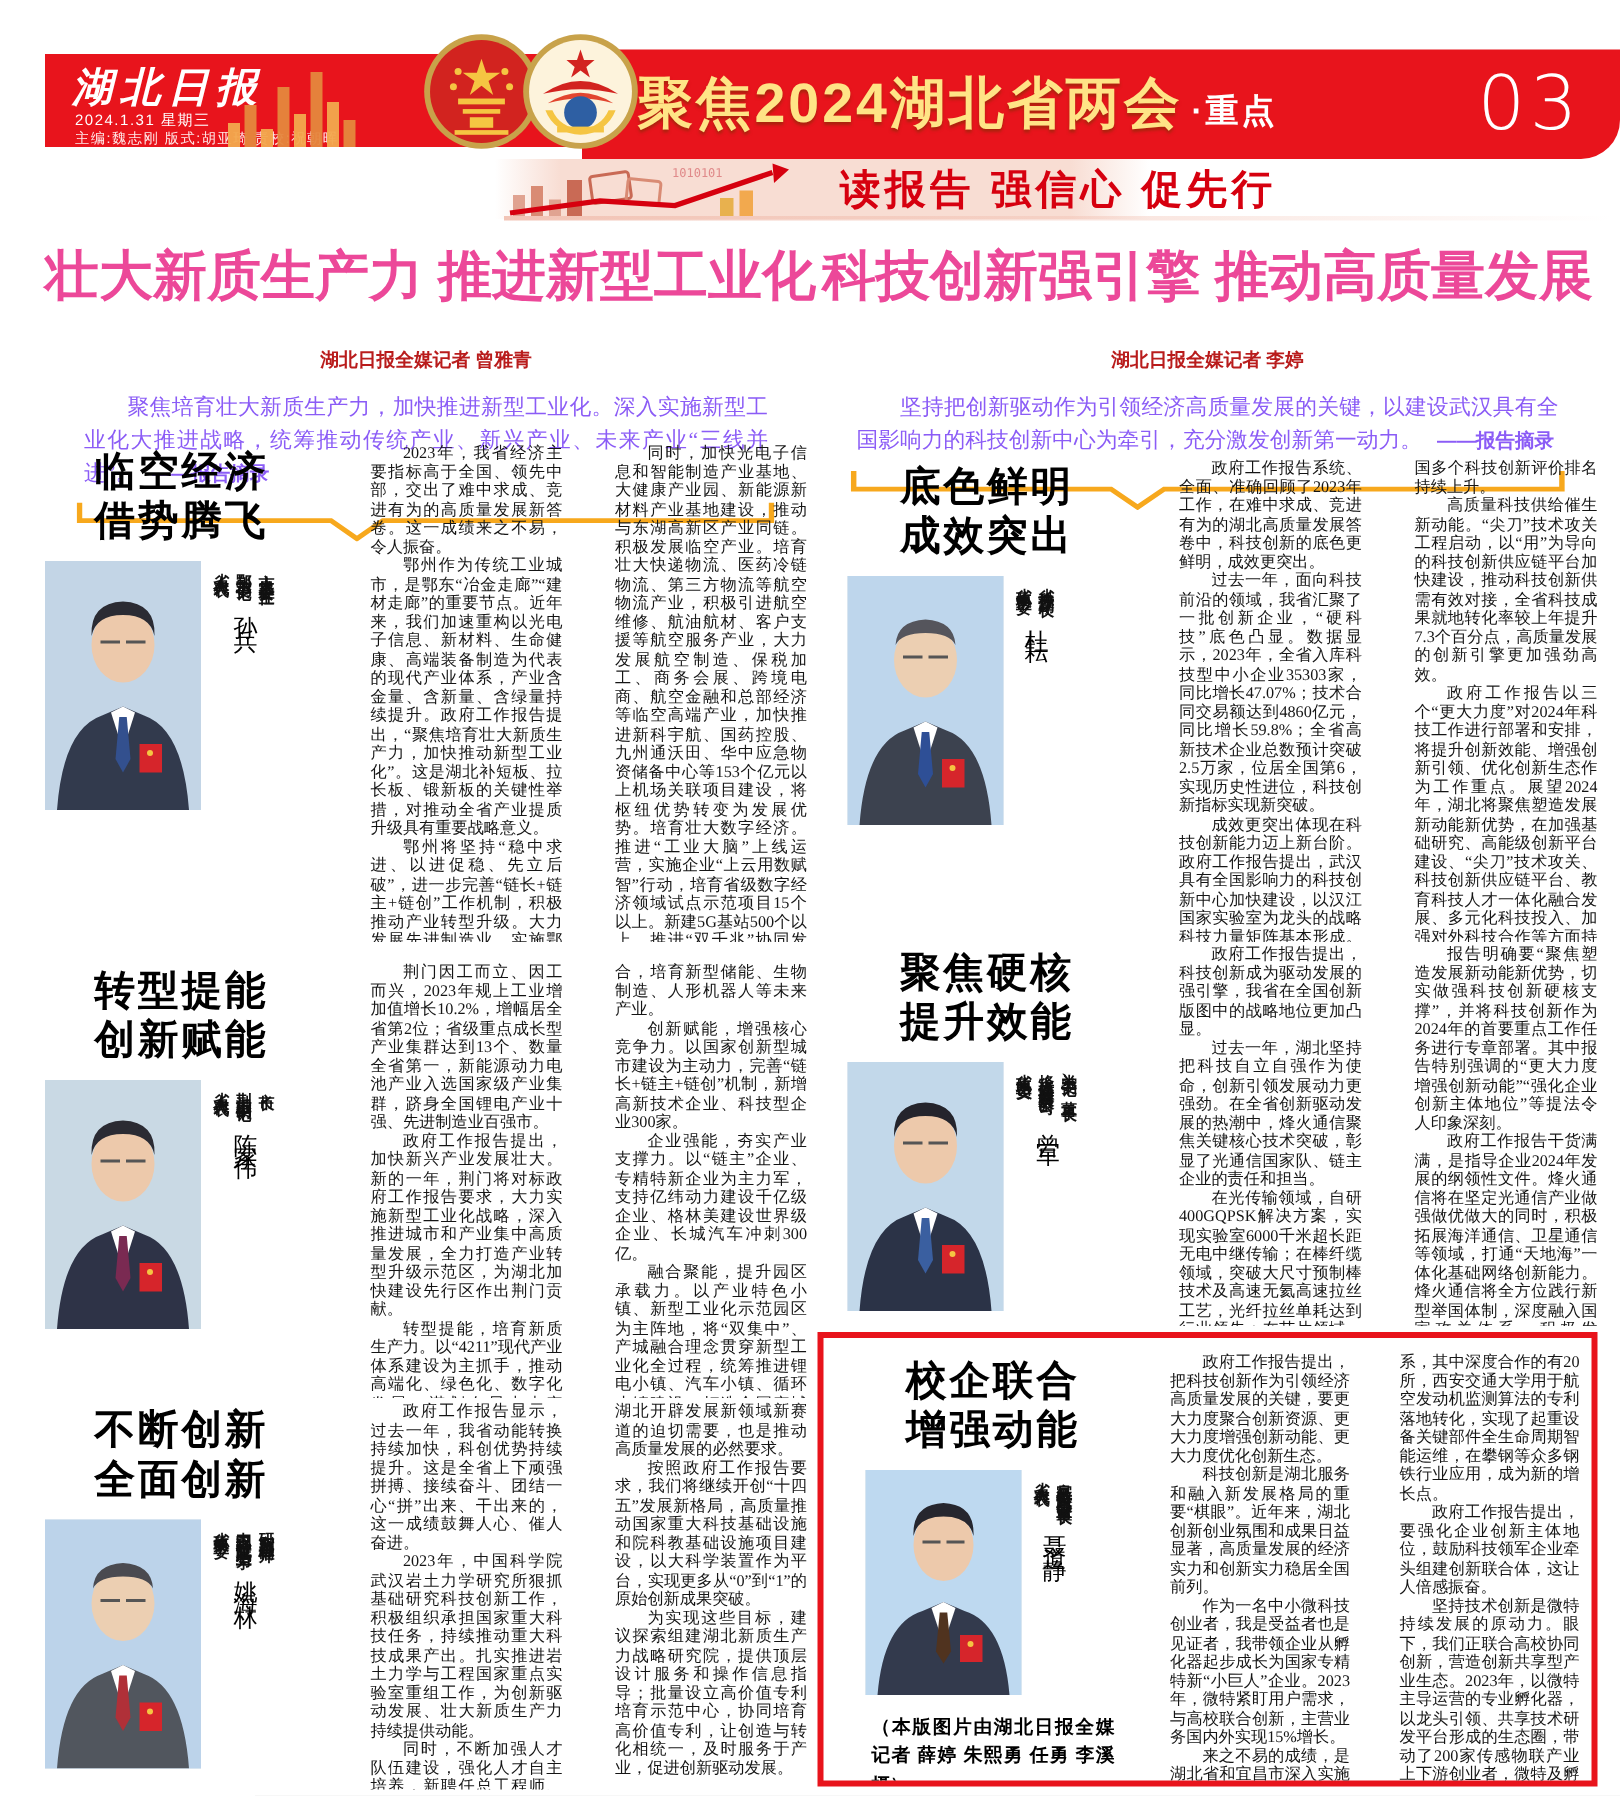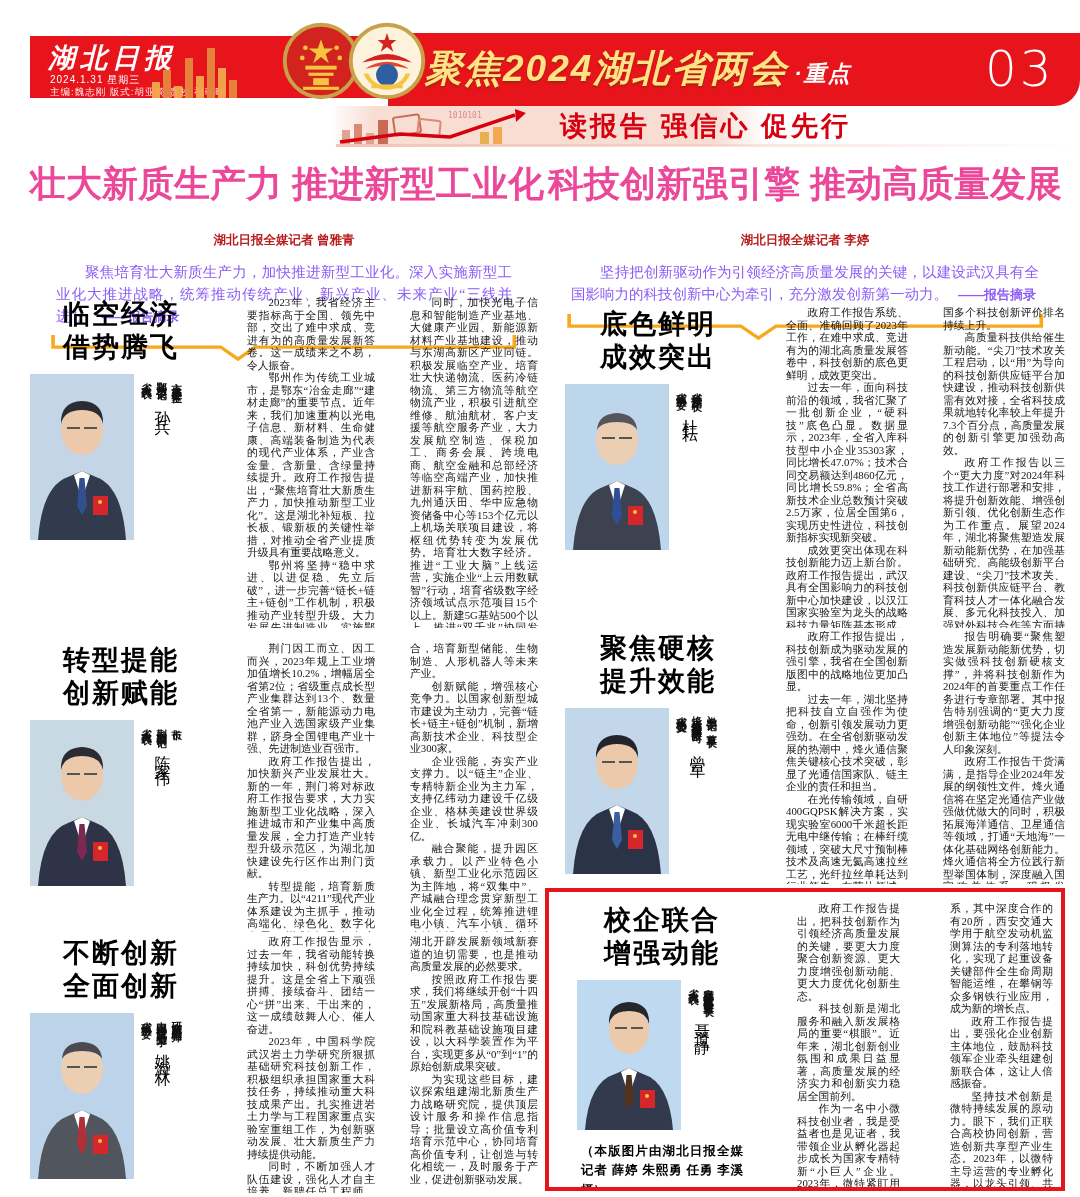--- a/index.html
+++ b/index.html
@@ -12,21 +12,21 @@
   .logo{position:absolute;left:48px;top:40px;color:#fff;font-family:"Liberation Serif",serif;
         font-style:italic;font-weight:bold;font-size:27px;letter-spacing:5px;}
   .dateline{position:absolute;left:50px;top:73px;color:#fff;font-size:10px;letter-spacing:1px;}
   .staffline{position:absolute;left:50px;top:86px;color:#ffe9e9;font-size:9.5px;letter-spacing:1px;}
   .skyline{position:absolute;left:152px;top:44px;width:150px;height:54px;display:flex;
            align-items:flex-end;gap:3px;}
   .skyline i{display:block;width:8px;background:#f2a94e;opacity:.95;}
   .skyline i:nth-child(even){background:#e5873d;}
   .emblem{position:absolute;width:78px;height:78px;}
   .banner-title{position:absolute;left:425px;top:44px;font-size:37px;font-weight:900;
-        color:#ffe486;letter-spacing:2px;text-shadow:0 2px 2px rgba(120,50,0,.55);white-space:nowrap;font-style:italic;}
+        color:#ffe486;letter-spacing:2px;text-shadow:0 2px 2px rgba(120,50,0,.55);white-space:nowrap;}
   .banner-suffix{color:#ffffff;font-size:22px;font-weight:700;margin-left:6px;text-shadow:none;}
   .pageno{position:absolute;left:985px;top:40px;color:#fff;font-size:50px;font-weight:200;
         font-family:"DejaVu Sans",sans-serif;letter-spacing:3px;}
   
   .strip{position:absolute;left:330px;top:106px;width:436px;height:40px;display:flex;align-items:center;
         background:linear-gradient(90deg,rgba(250,221,211,0) 0%,#f8ddd3 10%,#f8ddd3 88%,rgba(250,221,211,0) 100%);}
   .strip svg{flex-shrink:0;}
   .slogan{font-size:27px;font-weight:900;color:#d6000f;letter-spacing:3px;white-space:nowrap;}
   .strip-line{position:absolute;left:336px;top:144px;width:738px;height:3px;
         background:linear-gradient(90deg,#f2c4b6,rgba(242,196,182,0));}
@@ -56,21 +56,21 @@
         color:#000;font-family:"Liberation Serif",serif;}
   .col{font-family:"Liberation Serif",serif;font-size:10.8px;line-height:1.16;
         text-align:justify;color:#151515;margin-left:26px;}
   .sec-l .col{width:156px;}
   .sec-r .col{width:157px;}
   .col p{margin:0;text-indent:2em;}
   .col p.cont{text-indent:0;}
   .sec-highlight{border:4px solid #e8141c;padding:10px 8px;box-sizing:border-box;}
   .sec-highlight .lblock{width:170px;}
   .sec-highlight .col{width:152px;}
-  .sec-highlight{gap:24px;}
+  .sec-highlight{gap:7px;}
   .credit{margin-top:12px;padding:0 4px;font-size:12.5px;font-weight:600;line-height:1.55;
         color:#000;text-align:justify;}
 </style>
 </head>
 <body>
 
 <div id="page">
 
   <div class="band band-left"></div>
   <div class="band band-right"></div>

